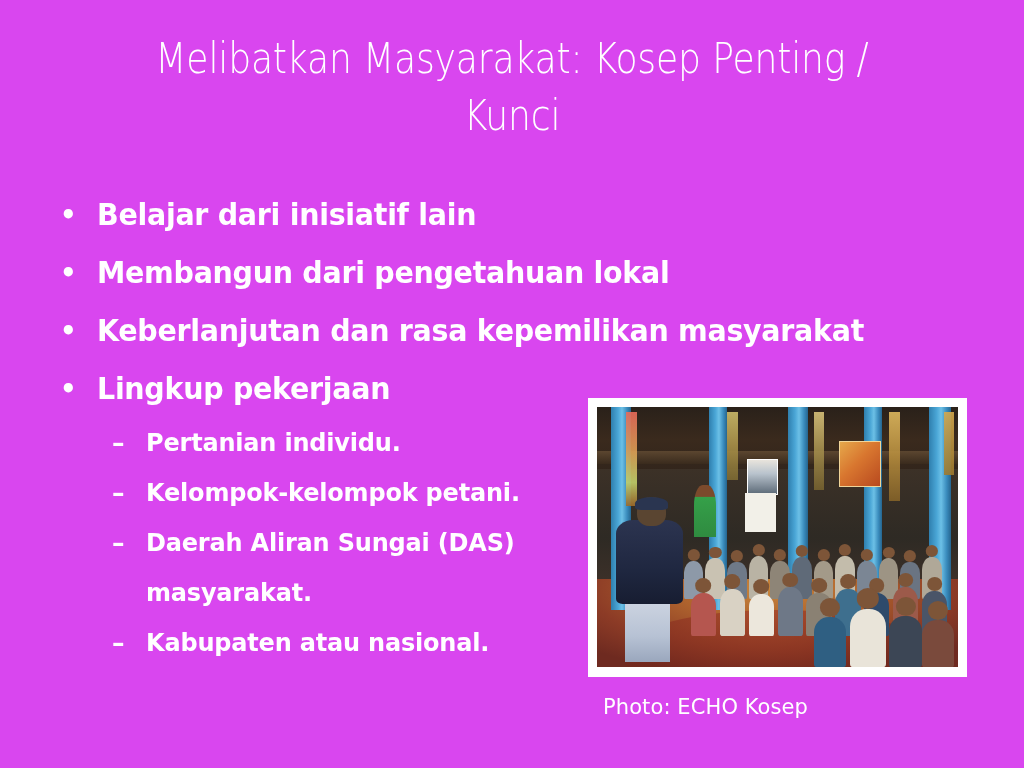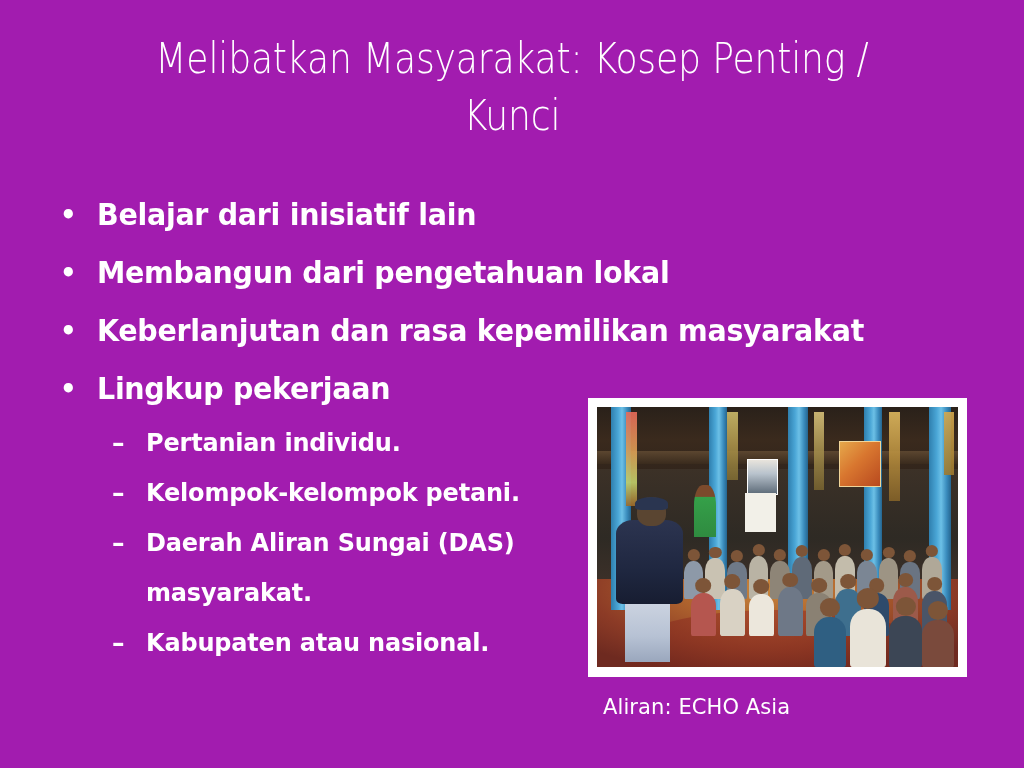--- a/index.html
+++ b/index.html
@@ -245,21 +245,21 @@
     font-family: "DejaVu Sans", sans-serif;
     font-weight: normal;
     font-size: 21px;
     line-height: 26px;
     letter-spacing: 0.1px;
   }
 </style>
 </head>
 <body style="background: rgb(163, 213, 95);">
 
-<div id="slide" style="background: #a21caf;">
+<div id="slide" style="background: #d946ef;">
 
   <div id="title">Melibatkan Masyarakat: Kosep Penting /
 Kunci</div>
 
   <div id="content">
 
     <div class="l1">
       <span class="mk">•</span>
       <span class="tx">Belajar dari inisiatif lain</span>
     </div>
@@ -364,15 +364,15 @@
         <div class="ph-layer" id="speaker">
           <div class="legs"></div>
           <div class="torso"></div>
           <div class="head"></div>
           <div class="cap"></div>
         </div>
       </div>
     </div>
   </div>
 
-  <div id="photo-caption">Aliran: ECHO Asia</div>
+  <div id="photo-caption">Photo: ECHO Kosep</div>
 
 </div>
 
 </body></html>

